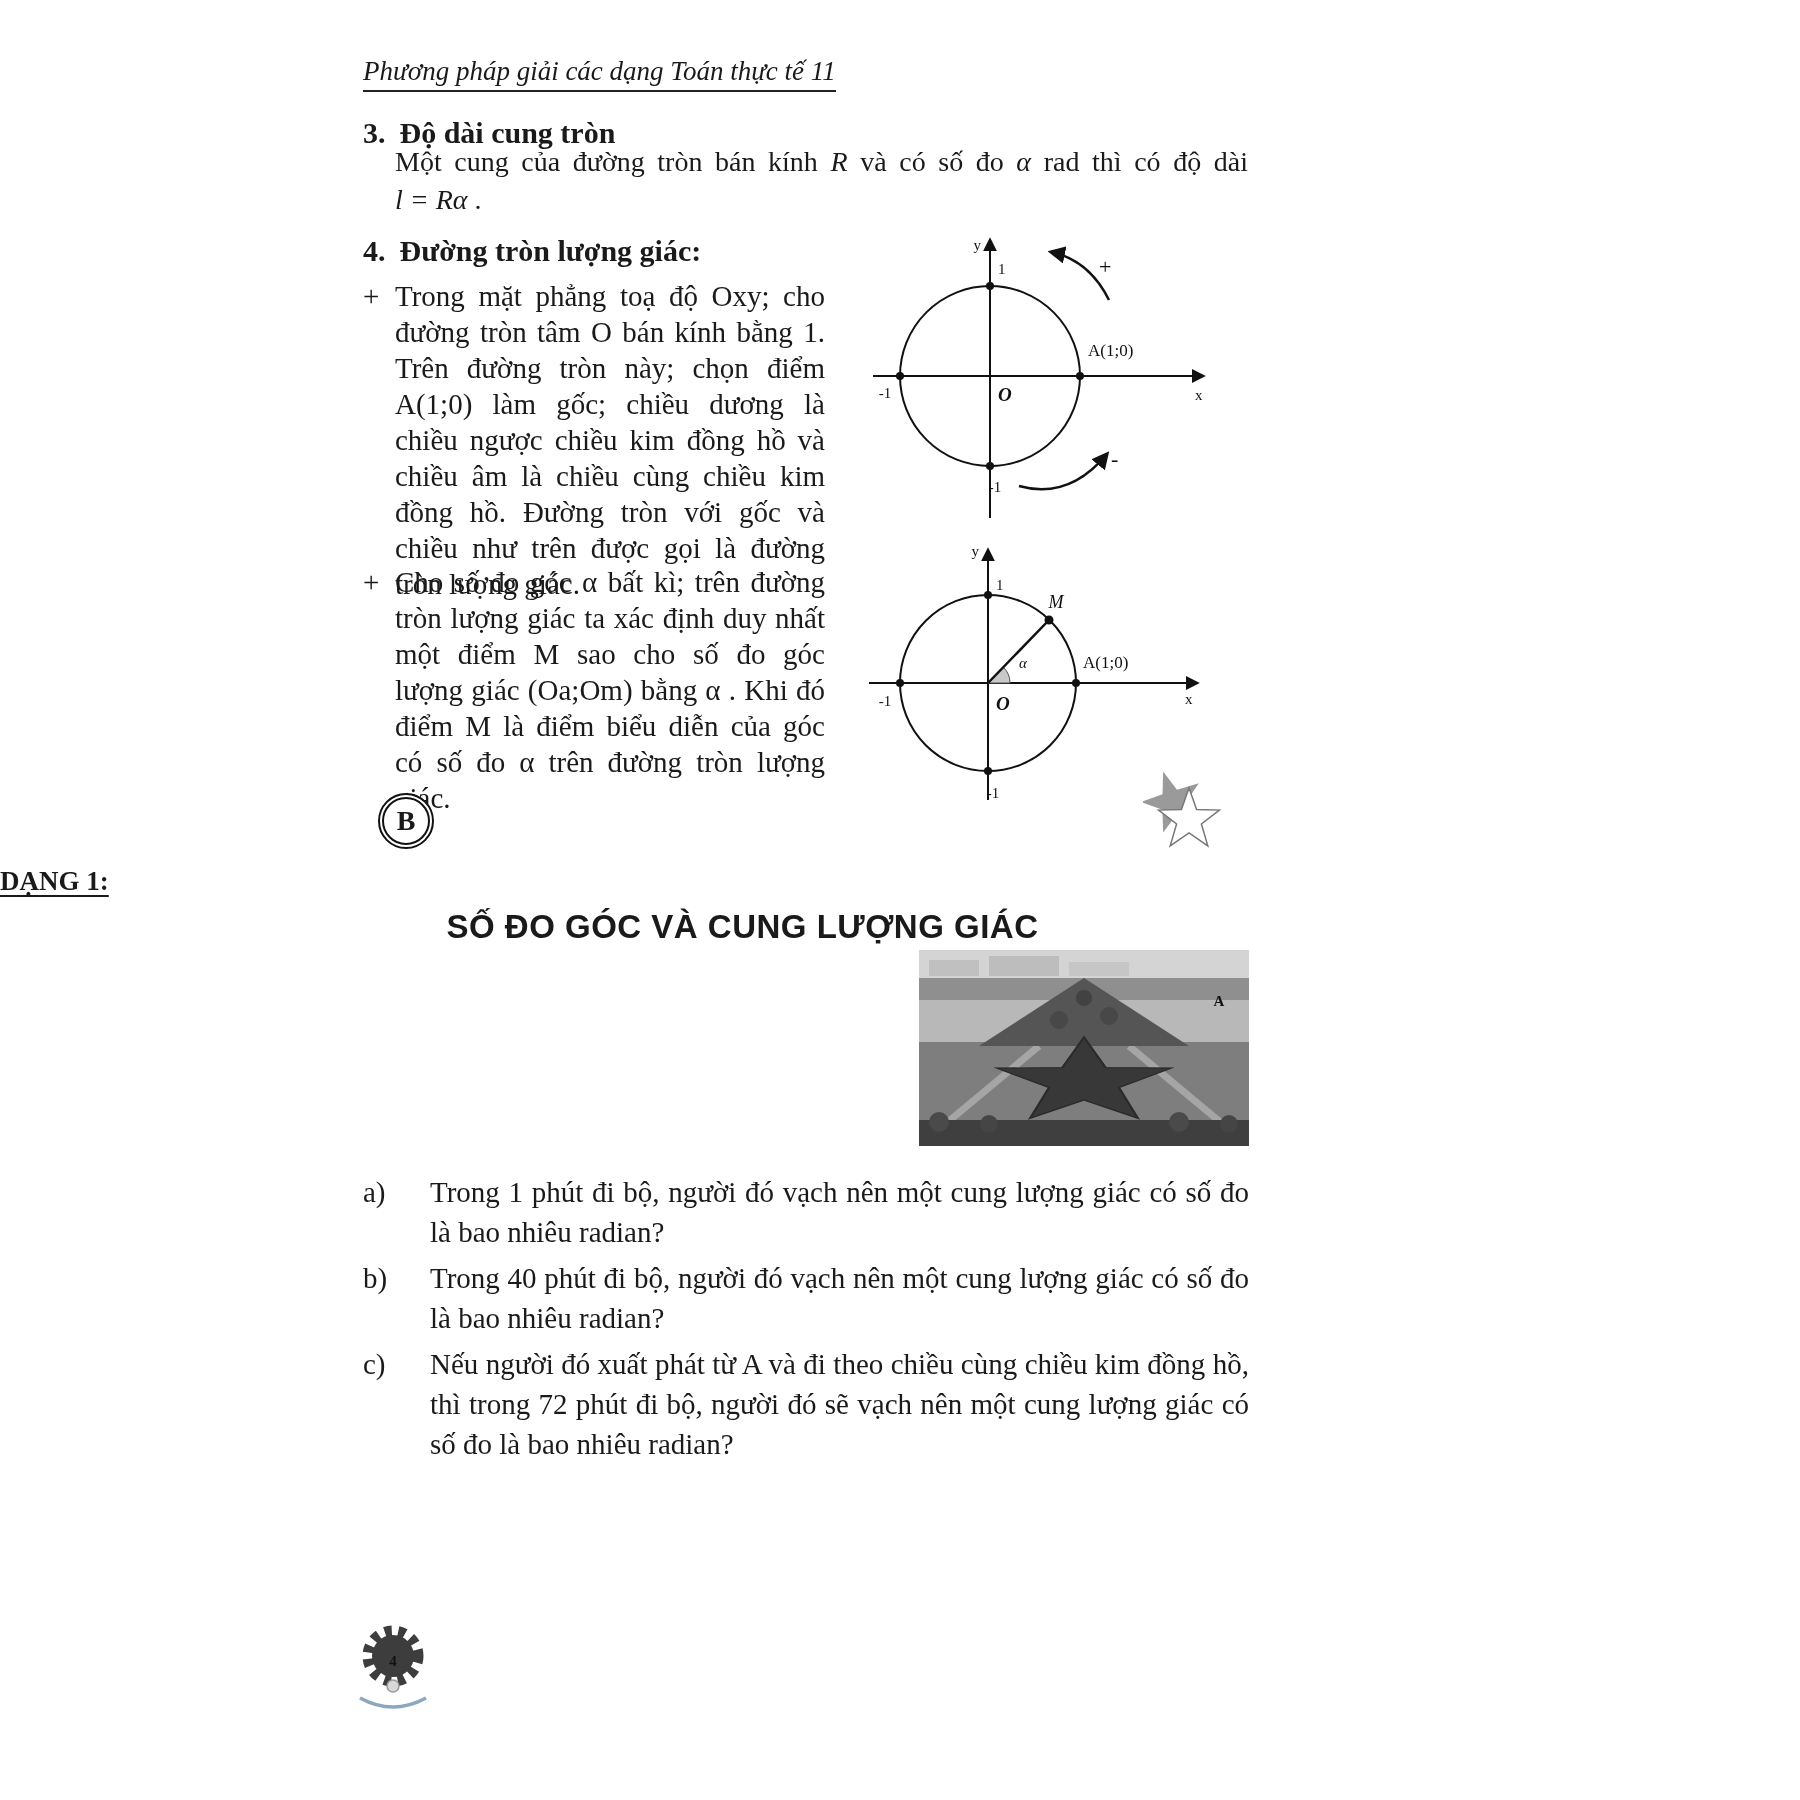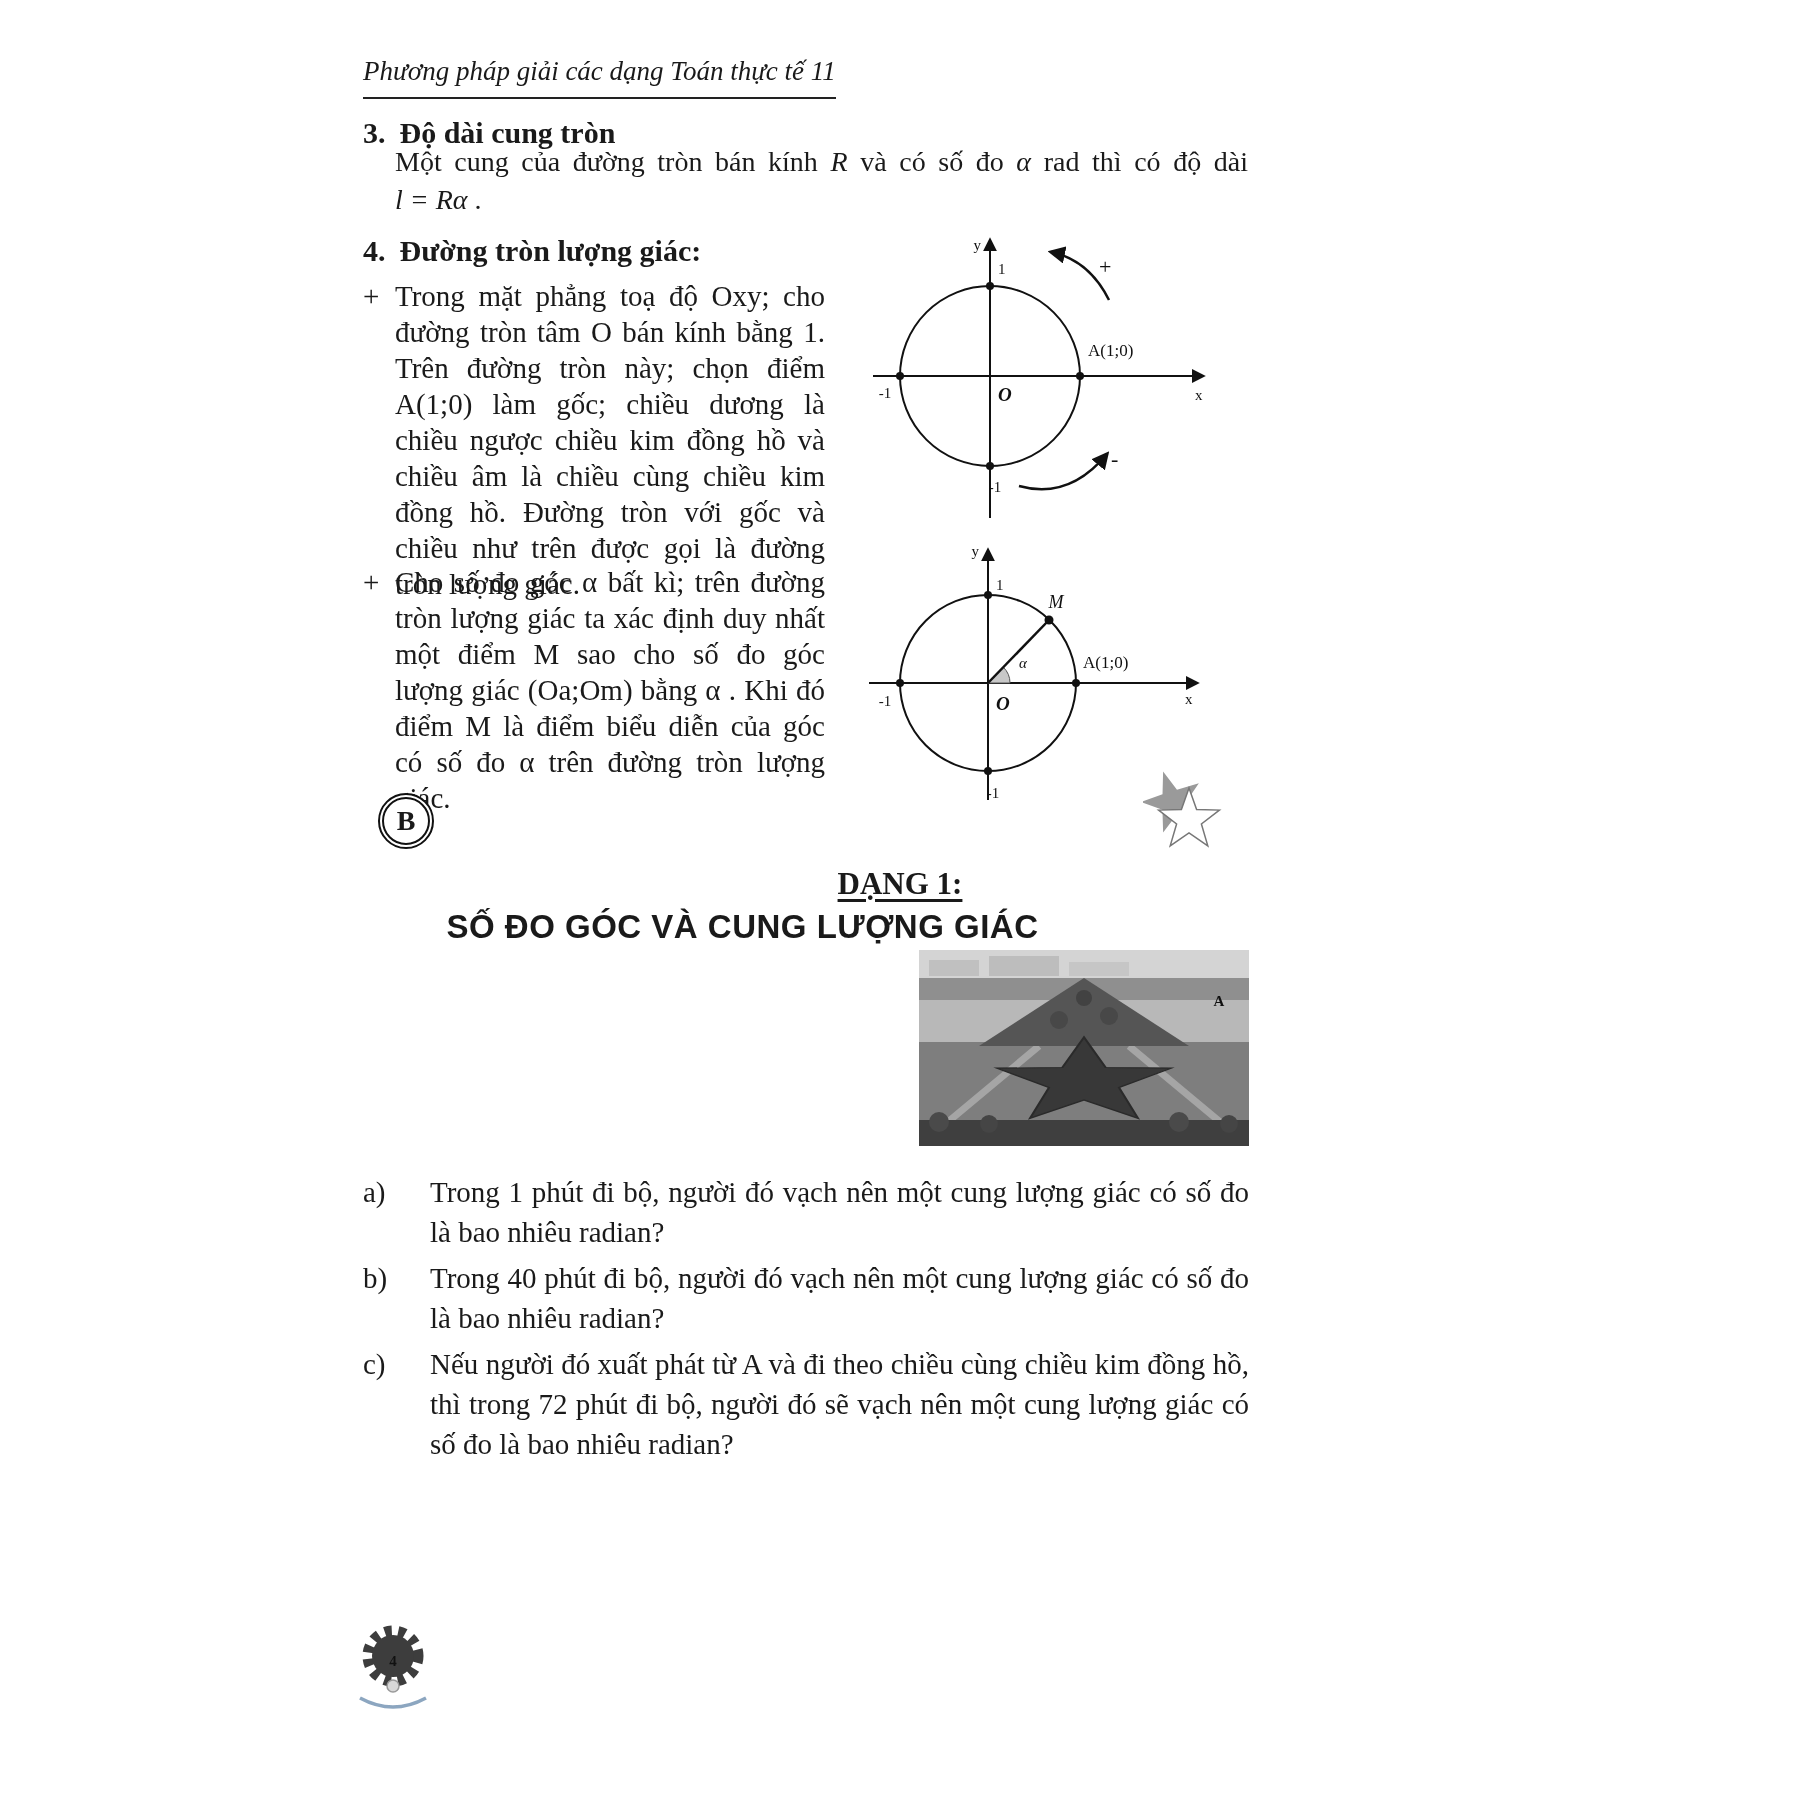--- a/index.html
+++ b/index.html
@@ -1,21 +1,21 @@
 <!DOCTYPE html>
 <html style="--bar-gray: #6e6e6e; --text-color: #1a1a1a; --accent-blue: #8ca6c0;"><head>
 <meta charset="utf-8">
 <style>
   html,body{margin:0;padding:0;background:#ffffff;}
   .page{position:relative;width:1800px;height:1800px;background:#fff;
         font-family:"Liberation Serif",serif;color:var(--text-color,#1a1a1a);overflow:hidden;}
   .abs{position:absolute;}
 
   .doc-header{left:363px;top:56px;font-style:italic;font-size:27px;
-              border-bottom:2px solid #222;padding-bottom:10px;}
+              border-bottom:2px solid #222;padding-bottom:3px;}
 
   .sec-head{font-weight:bold;font-size:30px;}
   #sec3-head{left:363px;top:116px;}
   #sec4-head{left:363px;top:234px;}
   .sec-num{margin-right:14px;}
 
   #sec3-para{left:395px;top:143px;width:853px;font-size:28px;line-height:38px;}
   .just-full{text-align:justify;text-align-last:justify;}
   .math{font-style:italic;}
   .dot-sp{margin-left:7px;}
@@ -40,21 +40,21 @@
             background:var(--bar-gray,#6e6e6e);display:flex;align-items:center;
             padding-left:38px;box-sizing:border-box;z-index:1;}
   .bar-title{color:#fff;font-family:"Liberation Sans",sans-serif;font-weight:bold;
              font-size:29px;letter-spacing:1px;}
   .b-badge{position:absolute;left:3px;top:3px;width:52px;height:52px;border:2px solid #111;
            border-radius:50%;background:#fff;display:flex;align-items:center;justify-content:center;
            font-weight:bold;font-size:28px;z-index:2;}
   .b-badge::before{content:"";position:absolute;inset:2px;border:2px solid #111;border-radius:50%;}
   .star-svg{position:absolute;left:768px;top:-22px;z-index:3;}
 
-  .dang-head{left:0;top:866px;width:1800px;text-align:center;font-weight:bold;font-size:31px;
+  .dang-head{left:0;top:866px;width:1800px;font-weight:bold;font-size:27px;
              text-decoration:underline;text-underline-offset:5px;}
   .dang-sub{left:0;top:908px;width:1485px;text-align:center;font-weight:bold;font-size:33px;
             font-family:"Liberation Sans",sans-serif;letter-spacing:.5px;}
 
   .vidu{left:363px;top:950px;width:886px;font-size:29px;line-height:37px;}
   .photo{float:right;width:330px;height:196px;margin-left:22px;margin-bottom:10px;background:#cfcfcf;}
   .vidu-para{text-align:justify;padding-left:67px;text-indent:-67px;}
   .vidu-label{font-weight:bold;text-decoration:underline;}
   .questions{clear:right;padding-top:16px;}
   .question{display:flex;font-size:29px;line-height:40px;margin-bottom:6px;}

